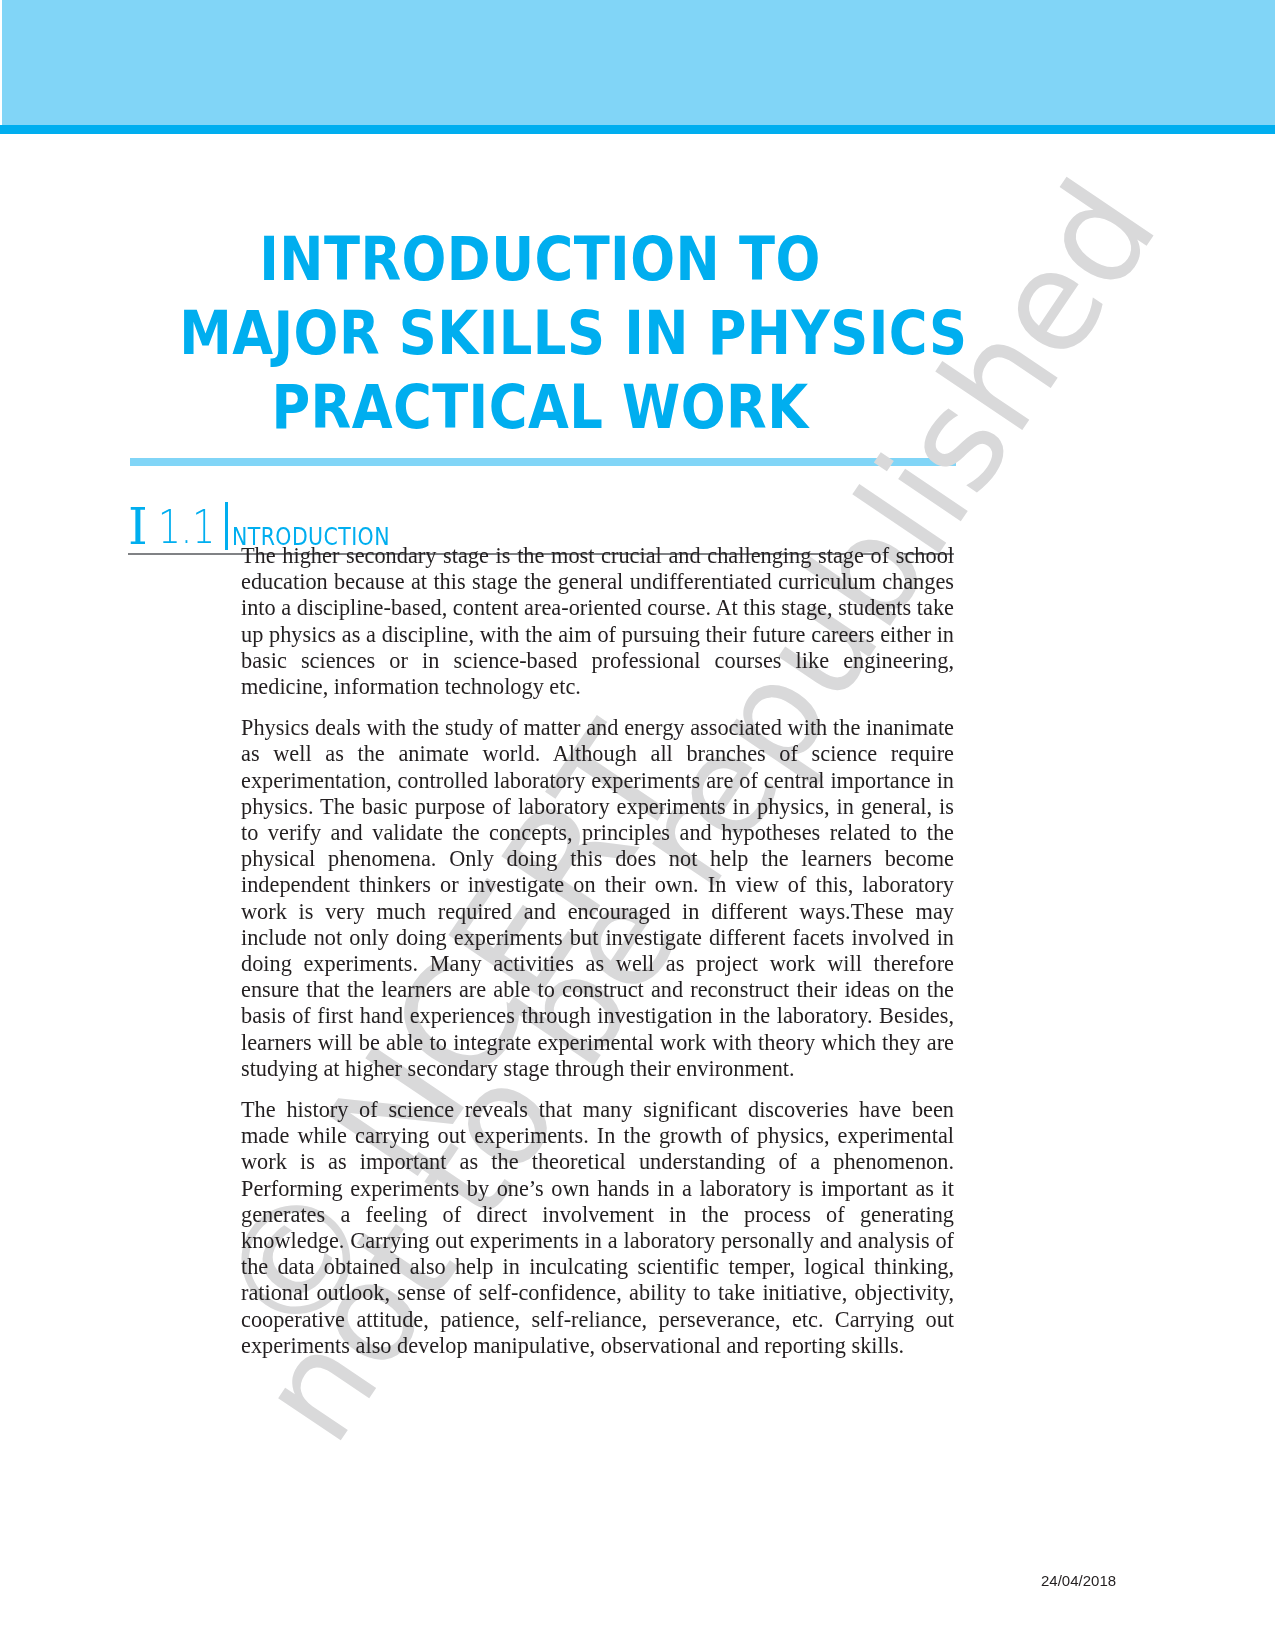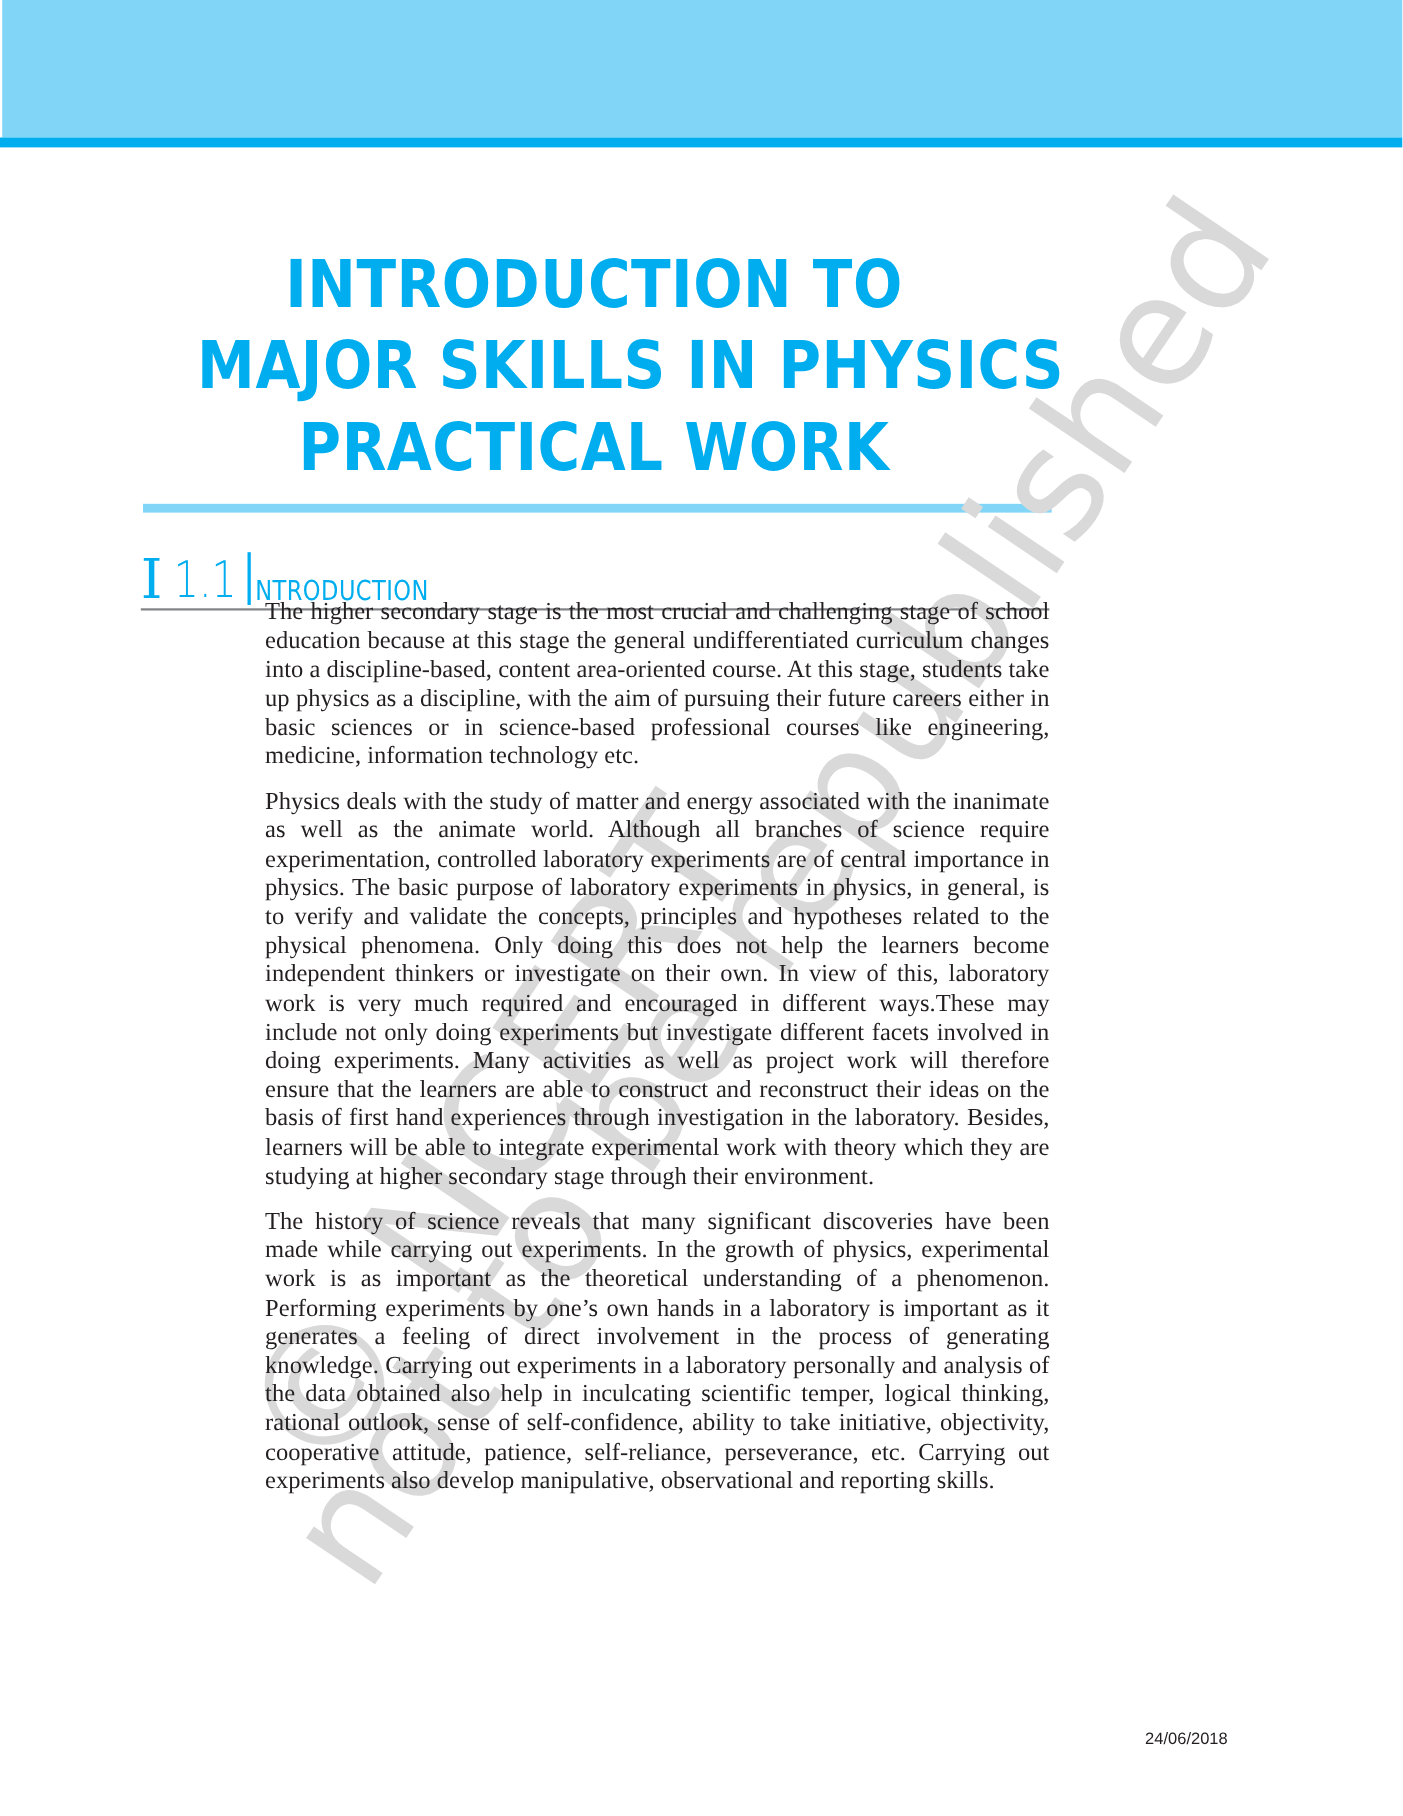--- a/index.html
+++ b/index.html
@@ -102,13 +102,13 @@
   <span class="sec-title">NTRODUCTION</span>
 </div>
 <div class="section-rule"></div>
 
 <div class="body-text">
   <p>The higher secondary stage is the most crucial and challenging stage of school education because at this stage the general undifferentiated curriculum changes into a discipline-based, content area-oriented course. At this stage, students take up physics as a discipline, with the aim of pursuing their future careers either in basic sciences or in science-based professional courses like engineering, medicine, information technology etc.</p>
   <p>Physics deals with the study of matter and energy associated with the inanimate as well as the animate world. Although all branches of science require experimentation, controlled laboratory experiments are of central importance in physics. The basic purpose of laboratory experiments in physics, in general,  is to verify and validate the concepts, principles and hypotheses related to the physical phenomena. Only doing this does not help the learners become independent thinkers or investigate on their own. In view of this, laboratory work is very much required and encouraged in different ways.These may include not only doing experiments but investigate different facets involved in doing experiments. Many activities as well as project work will therefore ensure that the learners are able to construct and reconstruct their ideas on the basis of first hand experiences through investigation in the laboratory. Besides, learners will be able to integrate experimental work with theory which they are studying at higher secondary stage through their environment.</p>
   <p>The history of science reveals that many significant discoveries have been made while carrying out experiments. In the growth of physics, experimental work is as important as the theoretical understanding of a phenomenon. Performing experiments by one’s own hands in a laboratory is important as it generates a feeling of direct involvement in the process of generating knowledge. Carrying out experiments in a laboratory personally and analysis of the data obtained also help in inculcating scientific temper, logical thinking, rational outlook, sense of self-confidence, ability to take initiative, objectivity, cooperative attitude, patience, self-reliance, perseverance, etc. Carrying out experiments also develop manipulative, observational and reporting skills.</p>
 </div>
 
-<div class="footer-date">24/06/2018</div>
+<div class="footer-date">24/04/2018</div>
 
 </body></html>

